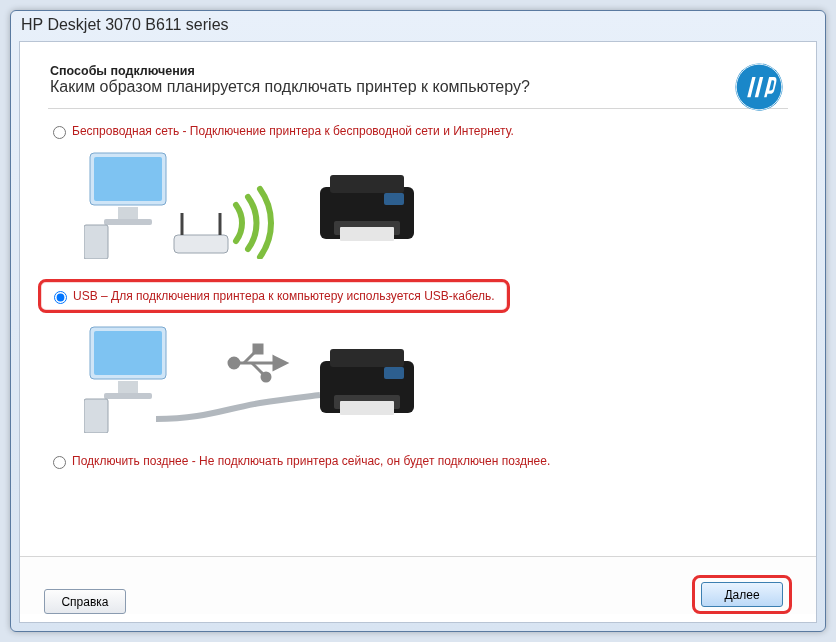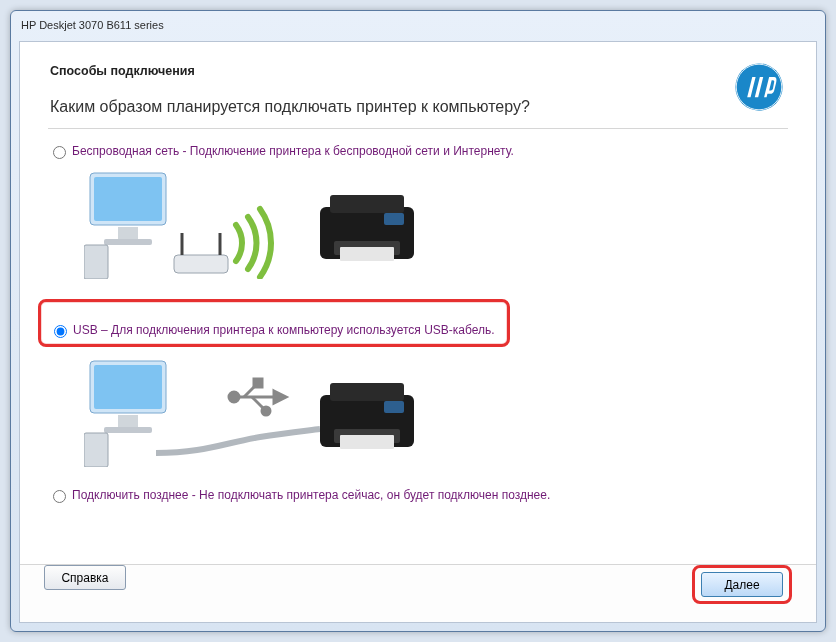--- a/index.html
+++ b/index.html
@@ -18,36 +18,36 @@
     border: 1px solid #5a7aa0;
     border-radius: 6px;
     background: linear-gradient(#e8f0fa, #d8e4f2);
     box-shadow: 0 0 6px rgba(0,0,0,.25);
   }
   .titlebar {
     height: 28px;
     display: flex; align-items: center;
     padding: 0 10px;
     color: #2b2b2b;
-    font-size: 11px;
+    font-size: 16px;
   }
   .client {
     position: absolute;
     left: 8px; right: 8px; top: 30px; bottom: 8px;
     background: #fff;
     border: 1px solid #b8c4d4;
   }
   .header-area {
     padding: 22px 30px 12px 30px;
     position: relative;
   }
   .page-title {
     font-weight: bold;
     font-size: 12.5px;
-    margin-bottom: 20px;
+    margin-bottom: 0;
     color: #222;
   }
   .page-subtitle {
     font-size: 16px;
     color: #333;
   }
   .hp-logo {
     position: absolute;
     right: 30px;
     top: 18px;
@@ -55,43 +55,43 @@
   }
   .sep { border: none; border-top: 1px solid #d6d6d6; margin: 0 28px; }
   .options {
     padding: 12px 28px 0 28px;
   }
   .opt-row {
     display: flex; align-items: center;
     padding: 2px 0;
   }
   .opt-row input[type=radio] { margin-right: 6px; }
-  .opt-label { font-size: 12px; color: #701a75; }
+  .opt-label { font-size: 12px; color: #b91c1c; }
   .highlight-radio {
     border: 3px solid #e63030;
     border-radius: 8px;
-    padding: 20px 12px 6px 8px;
+    padding: 6px 12px 6px 8px;
     display: inline-flex;
     align-items: center;
     box-shadow: 0 0 0 1px rgba(230,48,48,.2) inset;
     margin-left: -10px;
   }
   .illus {
     margin: 8px 0 18px 36px;
     height: 110px;
     position: relative;
   }
   .illus svg { display: block; }
   .footer {
     position: absolute;
-    left: 0; right: 0; bottom: 0;
+    left: 0; right: 0; bottom: 8px;
     height: 58px;
     border-top: 1px solid #d6d6d6;
     display: flex;
-    align-items: flex-start;
+    align-items: flex-end;
     justify-content: space-between;
     padding: 0 24px;
     background: #fdfdfd;
   }
   .btn {
     min-width: 82px;
     height: 25px;
     font-size: 12px;
     border: 1px solid #8a9bb0;
     border-radius: 3px;

